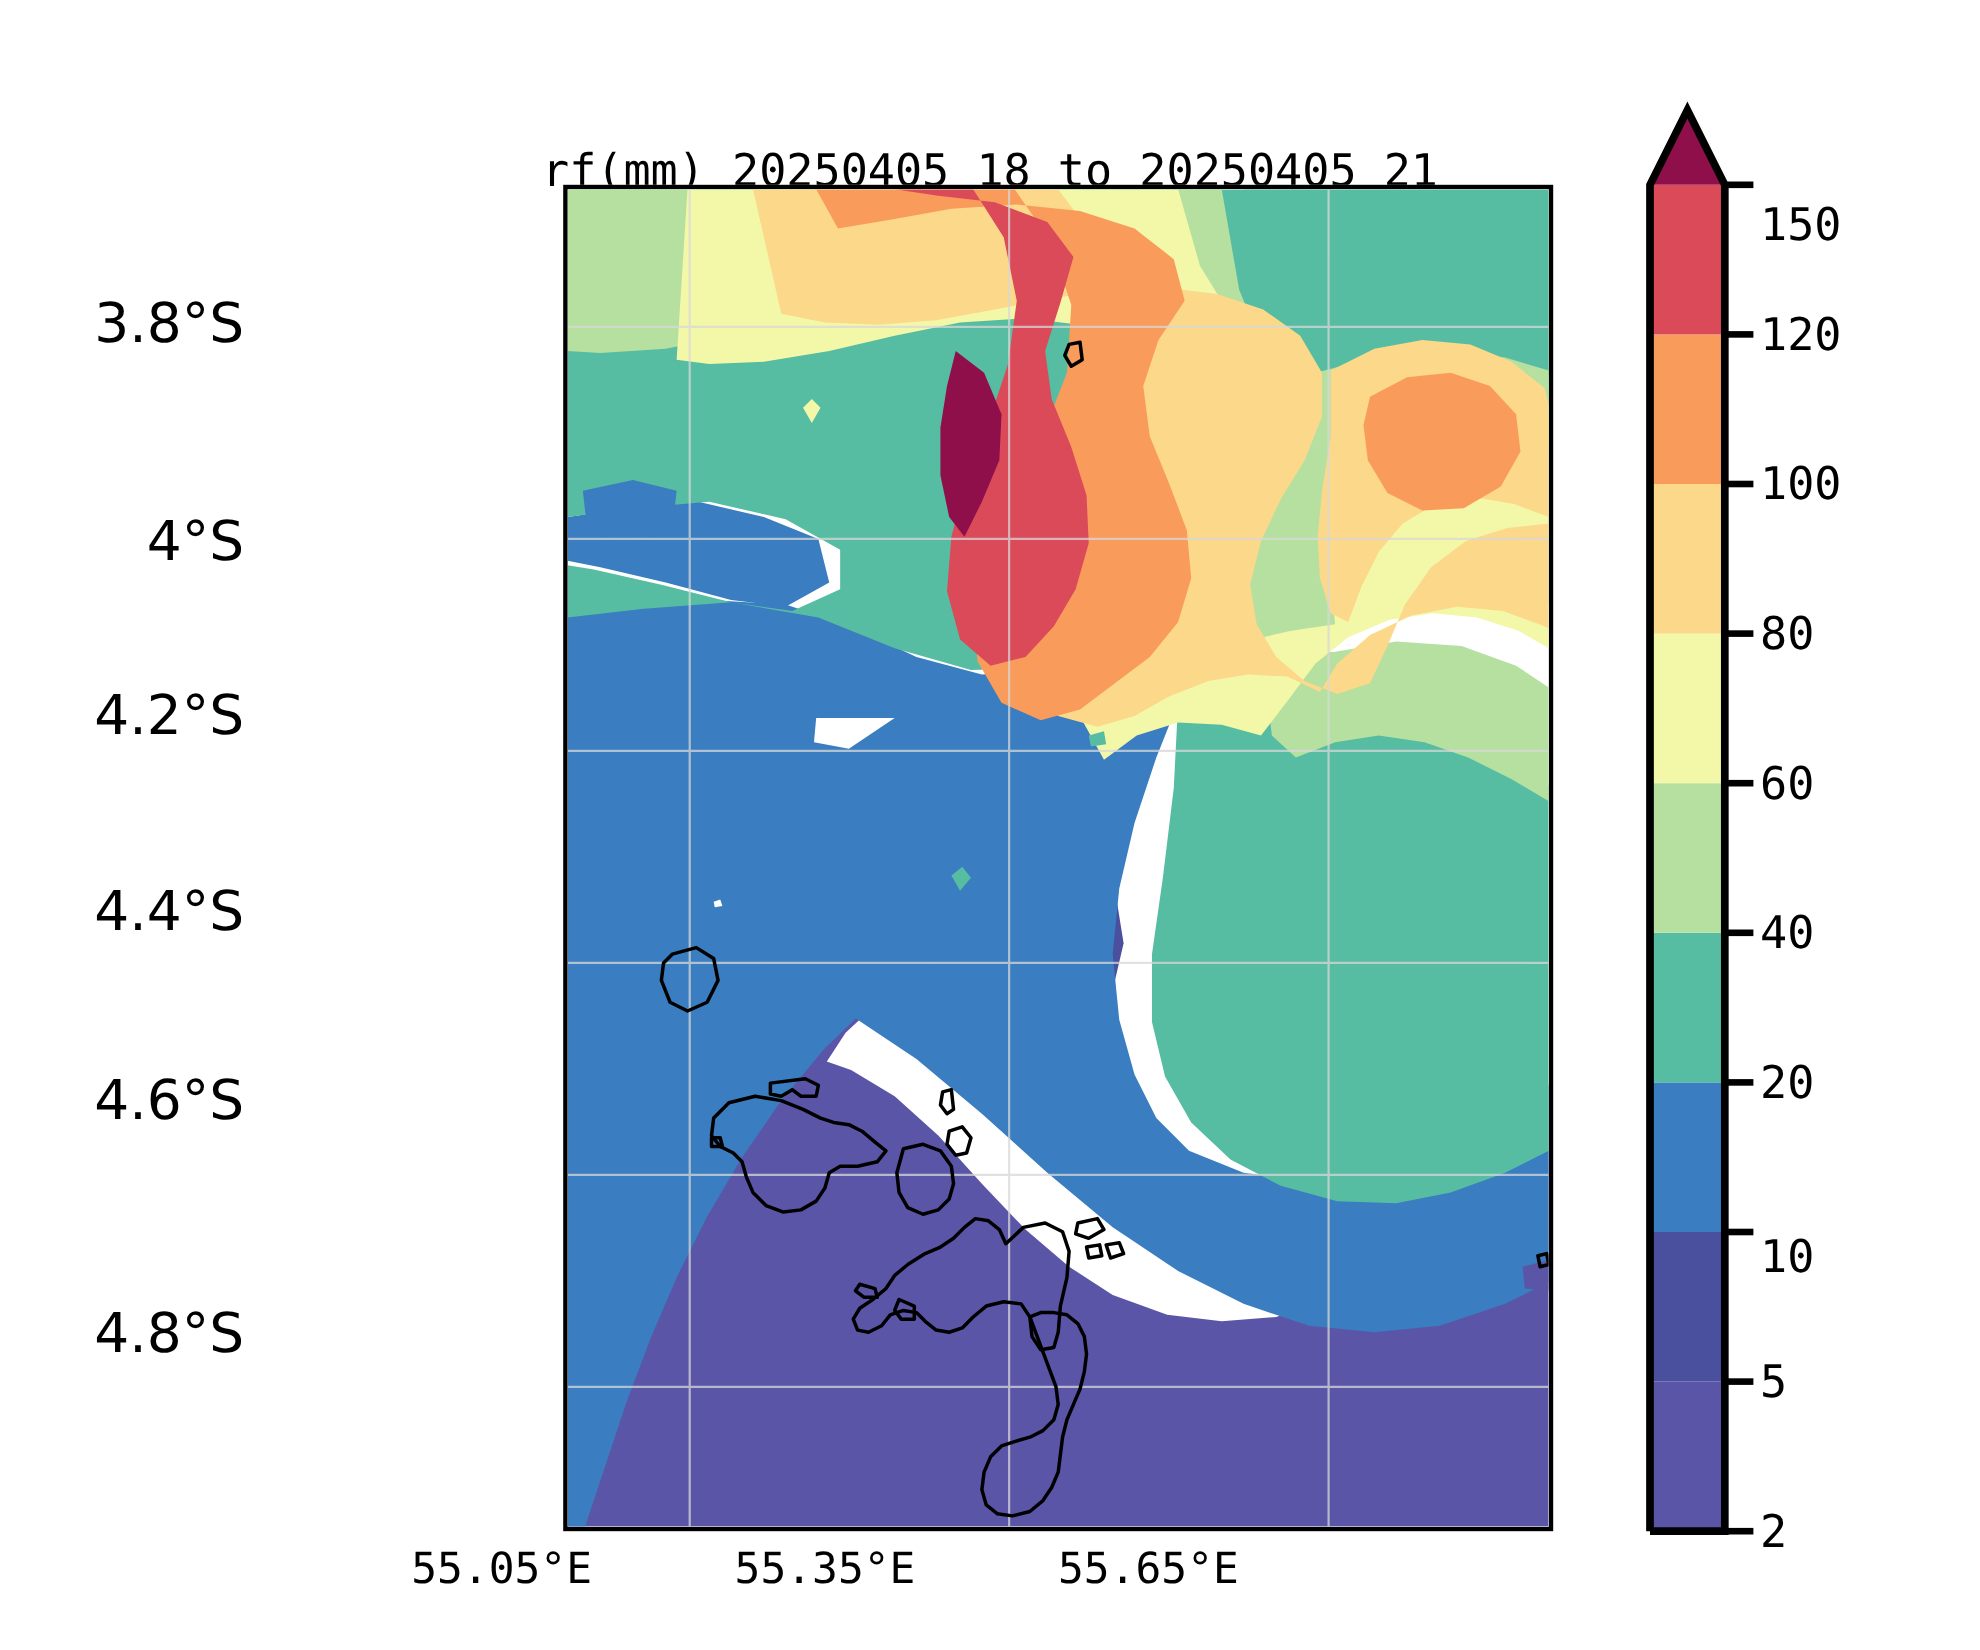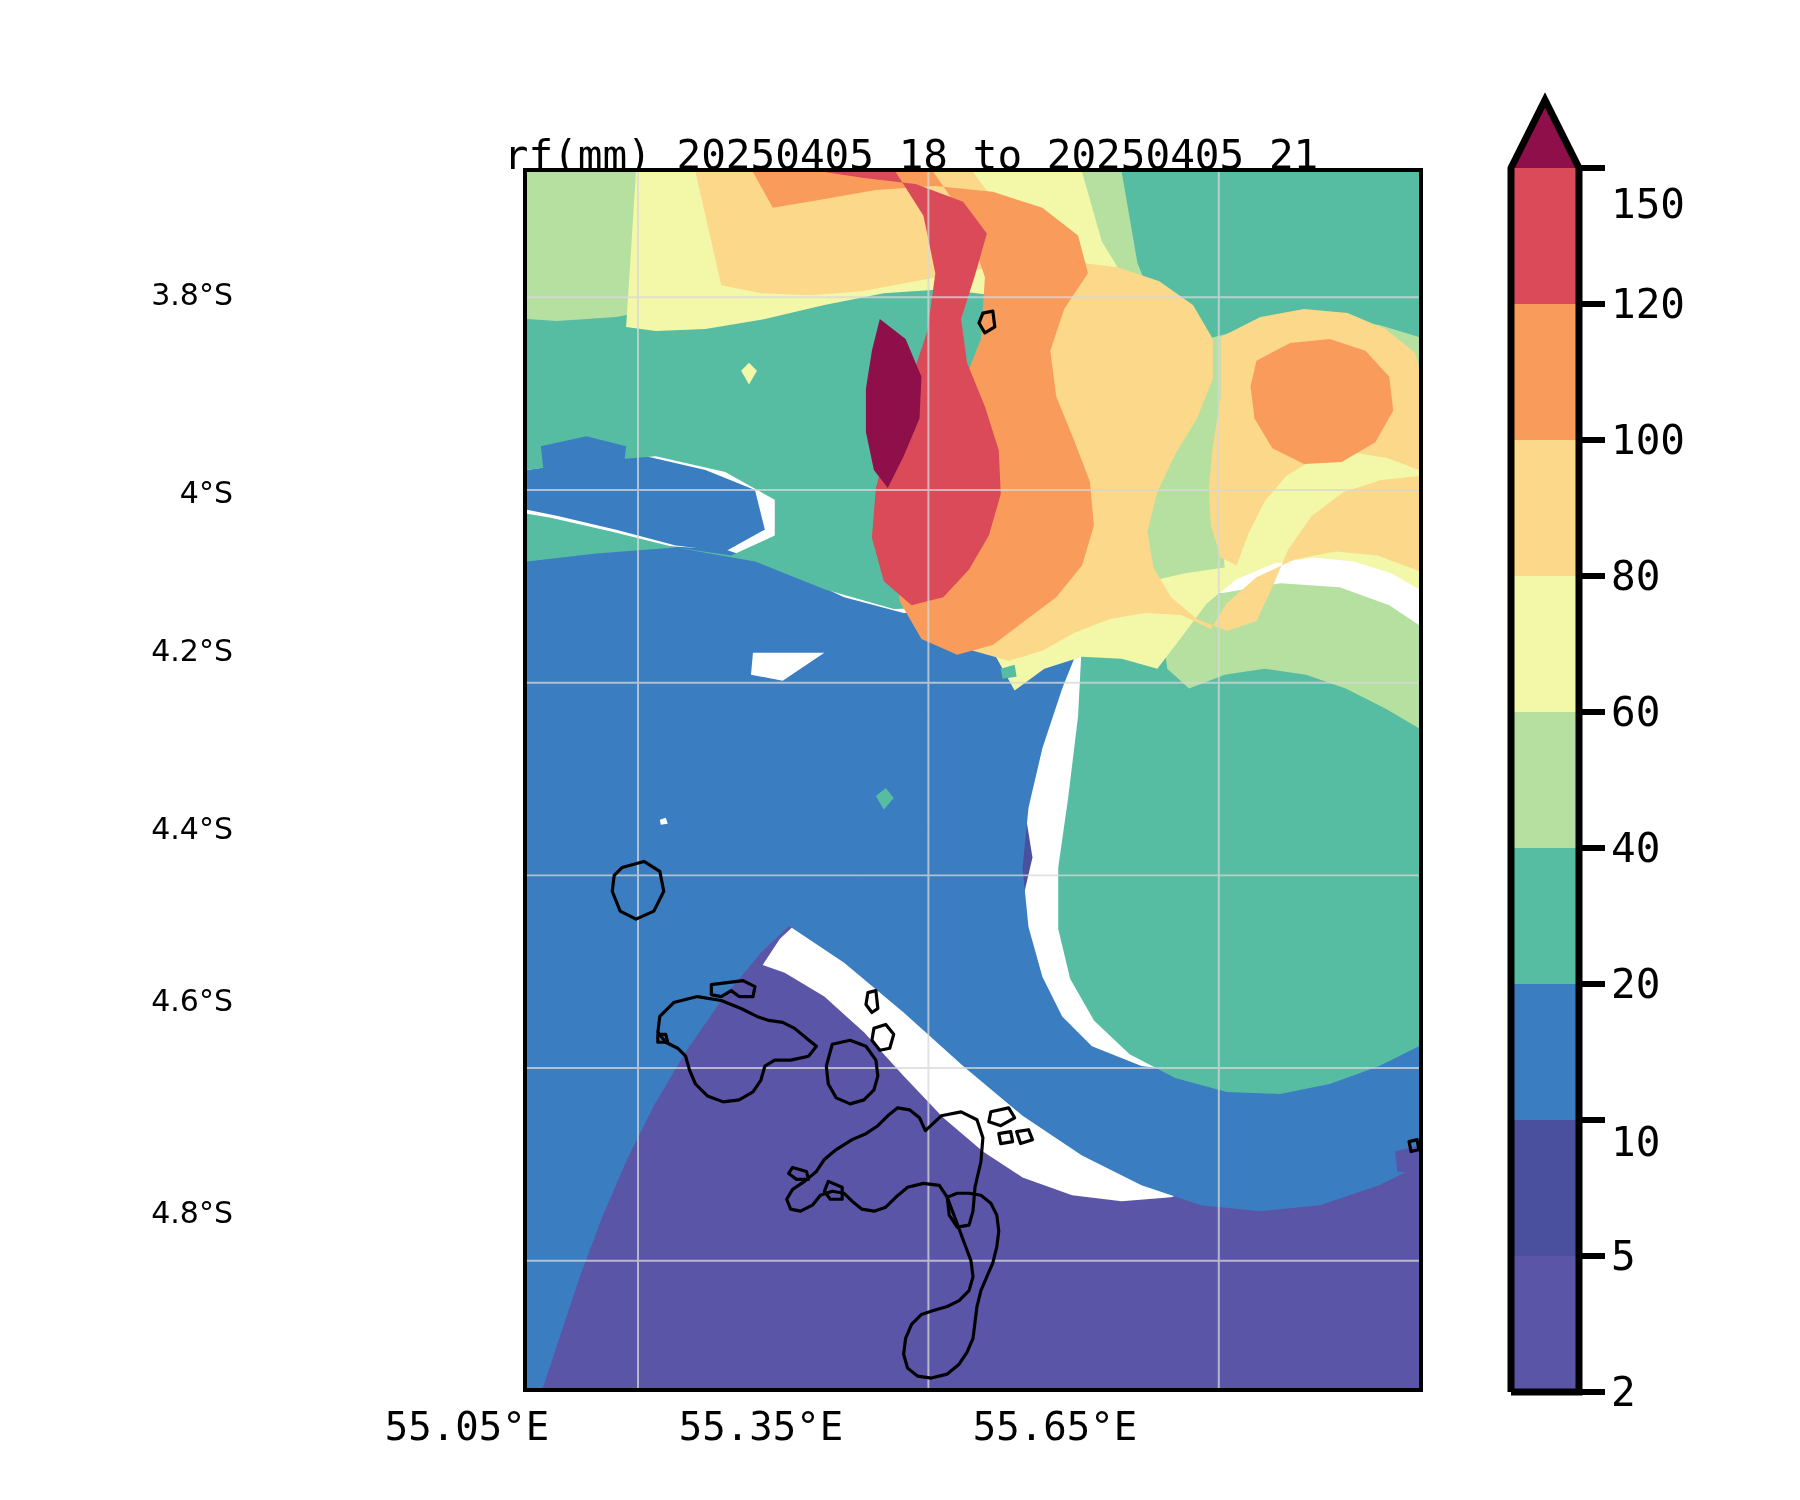--- a/index.html
+++ b/index.html
@@ -10,21 +10,21 @@
   body {
     width: 1800px;
     height: 1500px;
     font-family: "DejaVu Sans", sans-serif;
     position: relative;
     overflow: hidden;
   }
 
   #figure {
     position: absolute;
-    left: 11px; top: 0;
+    left: 0; top: 0;
     width: 1556px;
     height: 1500px;
     background: #ffffff;
   }
 
   
   #title-block {
     position: absolute;
     left: 0;
     top: 28px;
@@ -52,21 +52,21 @@
     overflow: hidden;
   }
   #map-svg { display: block; width: 100%; height: 100%; }
 
   
   .ytick {
     position: absolute;
     right: 1334px;     
     text-align: right;
     font-family: "DejaVu Sans", sans-serif;
-    font-size: 30px;
+    font-size: 50px;
     color: #000000;
     white-space: nowrap;
     transform: translateY(-50%);
   }
   .xtick {
     position: absolute;
     top: 1404px;
     font-family: "DejaVu Sans Mono", "Liberation Mono", monospace;
     font-size: 39px;
     color: #000000;

